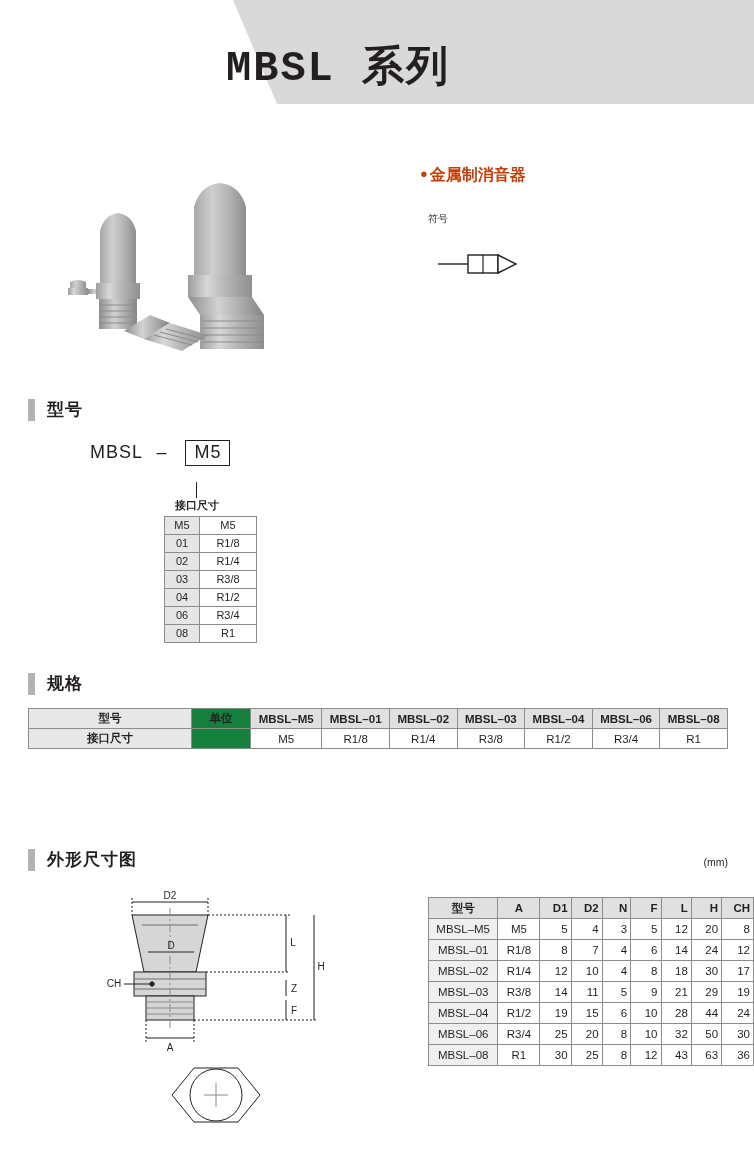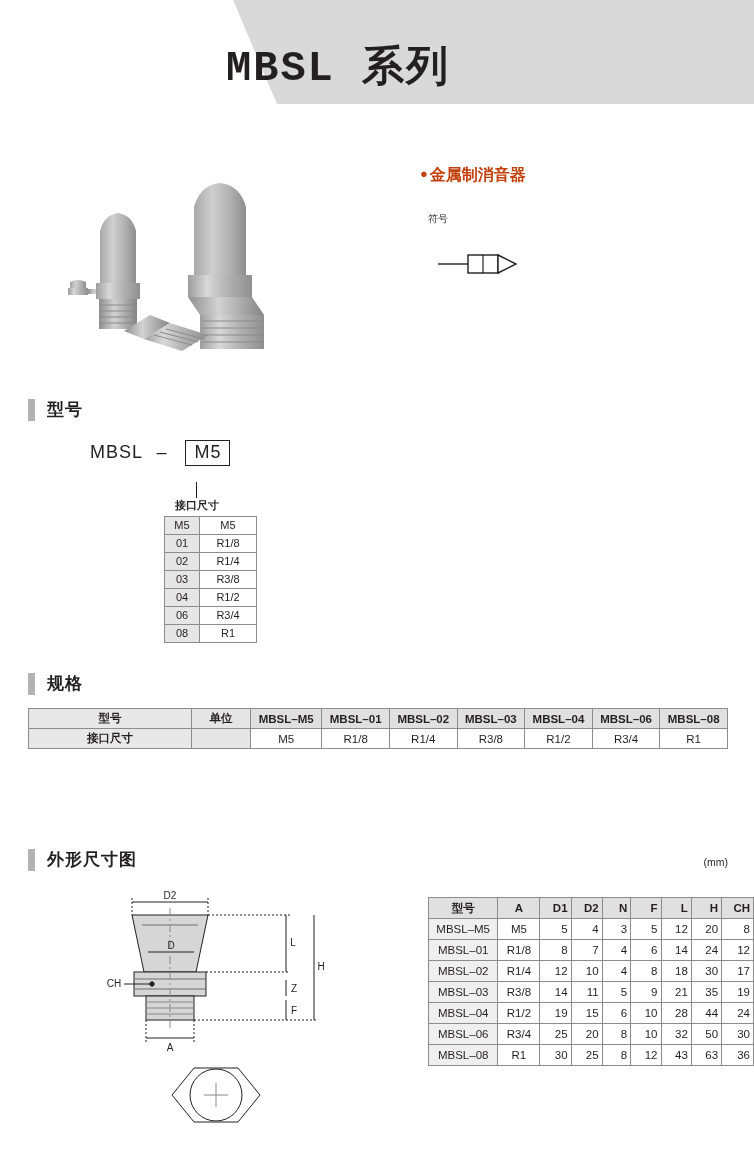--- a/index.html
+++ b/index.html
@@ -188,21 +188,21 @@
   table.spec td.hdr {
     background: #e0e0e0;
     font-weight: bold;
   }
   table.spec td.lbl {
     background: #e8e8e8;
     font-weight: bold;
     width: 158px;
   }
   table.spec td.unit {
-    background: #e5e5e5;
+    background: #15803d;
     width: 54px;
     font-weight: bold;
   }
 
   
   .mm-note {
     position: absolute;
     right: 26px;
     top: 856px;
     font-size: 10.5px;
@@ -529,21 +529,21 @@
         <td class="v">17</td>
       </tr>
       <tr>
         <td class="model">MBSL–03</td>
         <td class="vA">R3/8</td>
         <td class="v">14</td>
         <td class="v">11</td>
         <td class="v">5</td>
         <td class="v">9</td>
         <td class="v">21</td>
-        <td class="v">35</td>
+        <td class="v">29</td>
         <td class="v">19</td>
       </tr>
       <tr>
         <td class="model">MBSL–04</td>
         <td class="vA">R1/2</td>
         <td class="v">19</td>
         <td class="v">15</td>
         <td class="v">6</td>
         <td class="v">10</td>
         <td class="v">28</td>

